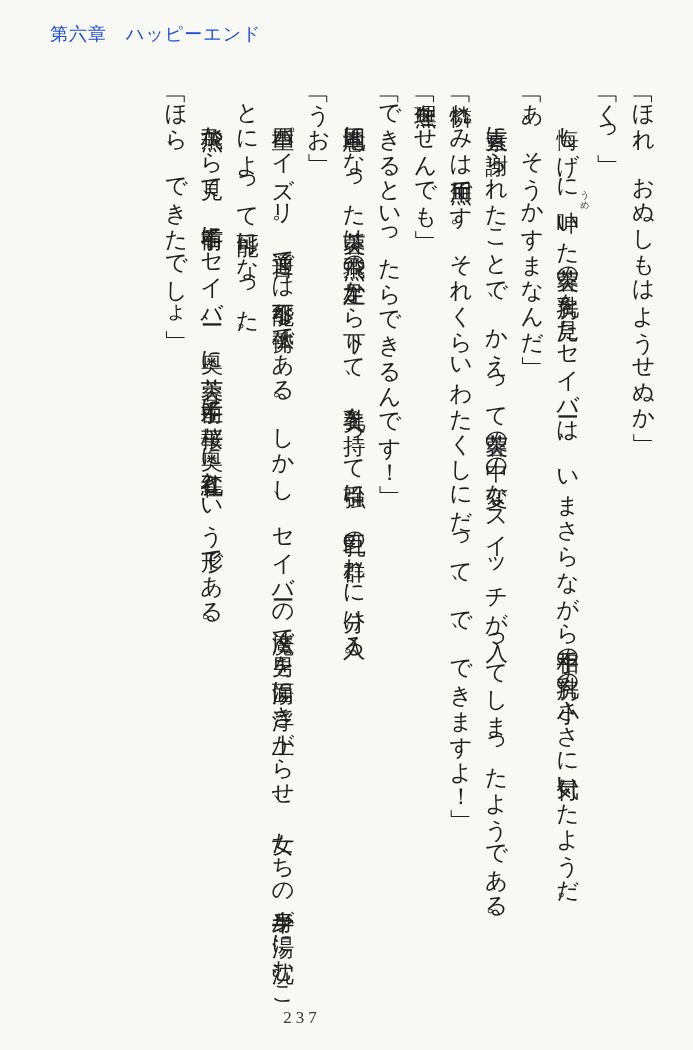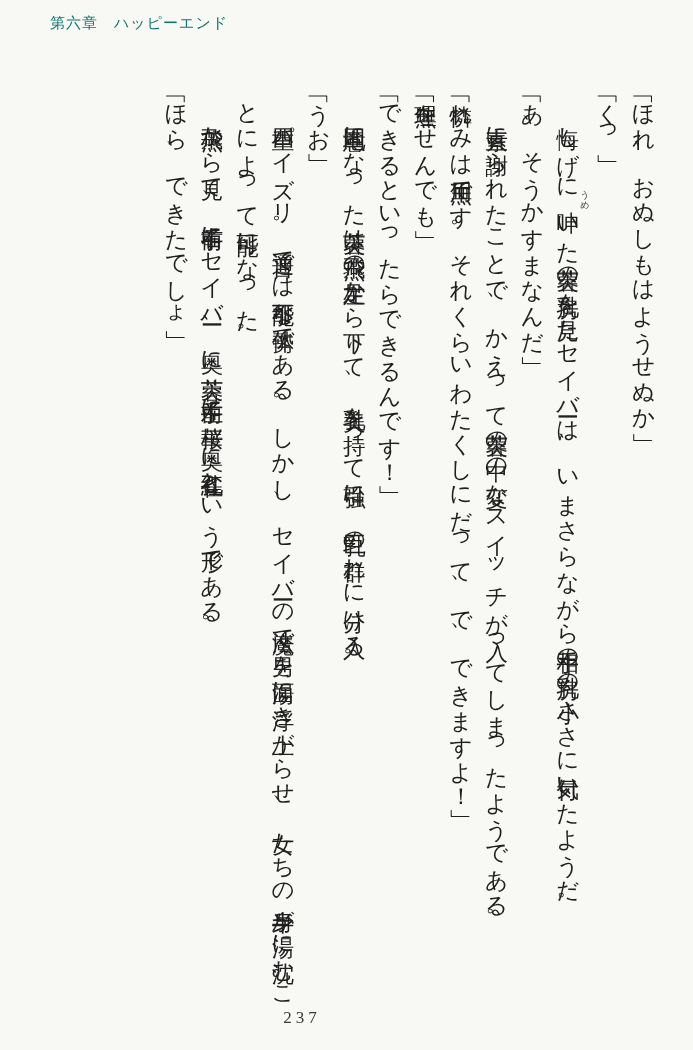--- a/index.html
+++ b/index.html
@@ -16,25 +16,25 @@
   .page {
     position: absolute;
     inset: 0;
     width: 693px;
     height: 1050px;
     background: #f8f8f5;
     overflow: hidden;
   }
   .running-head {
     position: absolute;
-    top: 14px;
+    top: 22px;
     left: 50px;
-    font-size: 15px;
+    font-size: 18px;
     letter-spacing: 1px;
-    color: #0f766e;
+    color: #1d4ed8;
     white-space: nowrap;
   }
   .text-body {
     position: absolute;
     top: 88px;
     right: 32px;
     height: 908px;
     writing-mode: vertical-rl;
     text-orientation: mixed;
     font-size: 22.5px;

